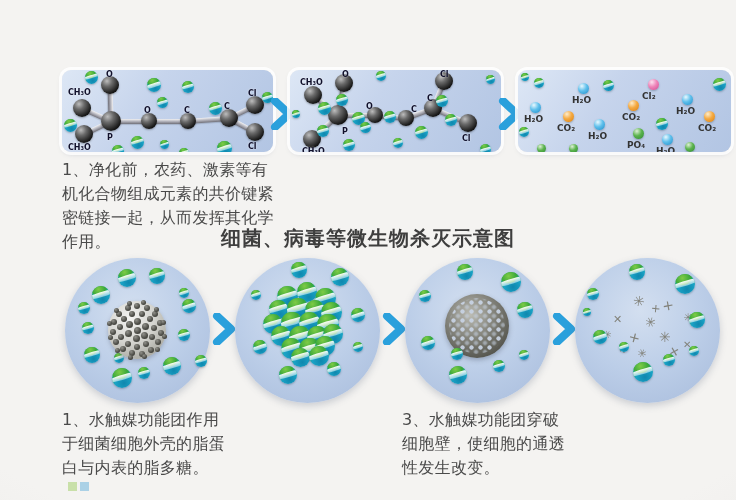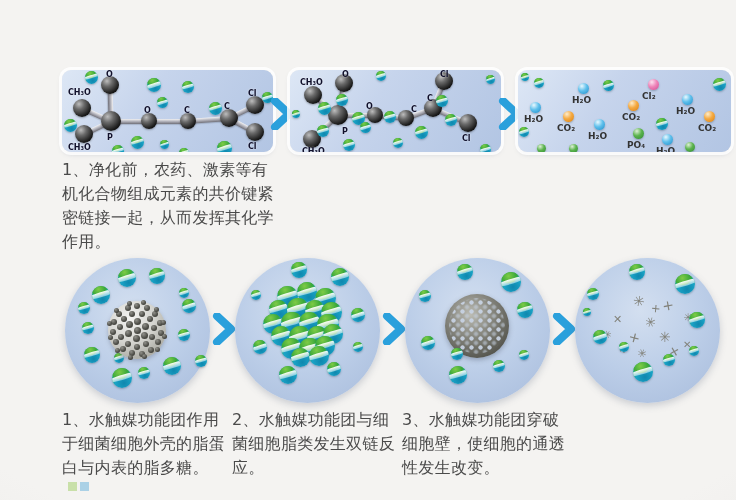--- a/index.html
+++ b/index.html
@@ -178,20 +178,21 @@
       <div class="abs mol-label" style="left: 109px; top: 70px;">PO₄</div>
       <div class="abs mol b-h2o" style="left: 144px; top: 64px; width: 11px; height: 11px;"></div>
       <div class="abs mol-label" style="left: 138px; top: 76px;">H₂O</div>
       <div class="abs mol b-po4" style="left: 19px; top: 74px; width: 9px; height: 9px;"></div>
       <div class="abs mol b-po4" style="left: 51px; top: 74px; width: 9px; height: 9px;"></div>
       <div class="abs mol b-po4" style="left: 167px; top: 72px; width: 10px; height: 10px;"></div>
     </div>
 
   <div class="cap" style="left:62px;top:158px;width:220px">1、净化前，农药、激素等有机化合物组成元素的共价键紧密链接一起，从而发挥其化学作用。</div>
 
+  <div class="title" style="top:225px">细菌、病毒等微生物杀灭示意图</div>
 
   <div class="circle" id="c1" style="left:65px">
       <div class="abs swirl" style="left: 53px; top: 11px; width: 18px; height: 18px;"></div>
       <div class="abs swirl" style="left: 84px; top: 10px; width: 16px; height: 16px;"></div>
       <div class="abs swirl" style="left: 27px; top: 28px; width: 18px; height: 18px;"></div>
       <div class="abs swirl" style="left: 13px; top: 44px; width: 12px; height: 12px;"></div>
       <div class="abs swirl" style="left: 114px; top: 30px; width: 10px; height: 10px;"></div>
       <div class="abs swirl" style="left: 117px; top: 41px; width: 14px; height: 14px;"></div>
       <div class="abs swirl" style="left: 17px; top: 64px; width: 12px; height: 12px;"></div>
       <div class="abs swirl" style="left: 113px; top: 71px; width: 12px; height: 12px;"></div>
@@ -326,17 +327,16 @@
       <div class="abs swirl" style="left: 114px; top: 54px; width: 16px; height: 16px;"></div>
       <div class="abs swirl" style="left: 18px; top: 72px; width: 14px; height: 14px;"></div>
       <div class="abs swirl" style="left: 44px; top: 84px; width: 10px; height: 10px;"></div>
       <div class="abs swirl" style="left: 58px; top: 104px; width: 20px; height: 20px;"></div>
       <div class="abs swirl" style="left: 88px; top: 96px; width: 12px; height: 12px;"></div>
       <div class="abs swirl" style="left: 114px; top: 88px; width: 10px; height: 10px;"></div>
       <div class="abs swirl" style="left: 8px; top: 50px; width: 8px; height: 8px;"></div>
     </div>
 
   <div class="cap" style="left:62px;top:408px;width:164px">1、水触媒功能团作用于细菌细胞外壳的脂蛋白与内表的脂多糖。</div>
-  <div class="cap" style="left:232px;top:408px;width:164px">2、水触媒功能团与细菌细胞脂类发生双链反应。</div>
   <div class="cap" style="left:402px;top:408px;width:164px">3、水触媒功能团穿破细胞壁，使细胞的通透性发生改变。</div>
 
   <div class="wm"><i style="background: rgb(139, 197, 63);"></i><i style="background: rgb(63, 159, 216);"></i></div>
 </div>
 
 </body></html>

